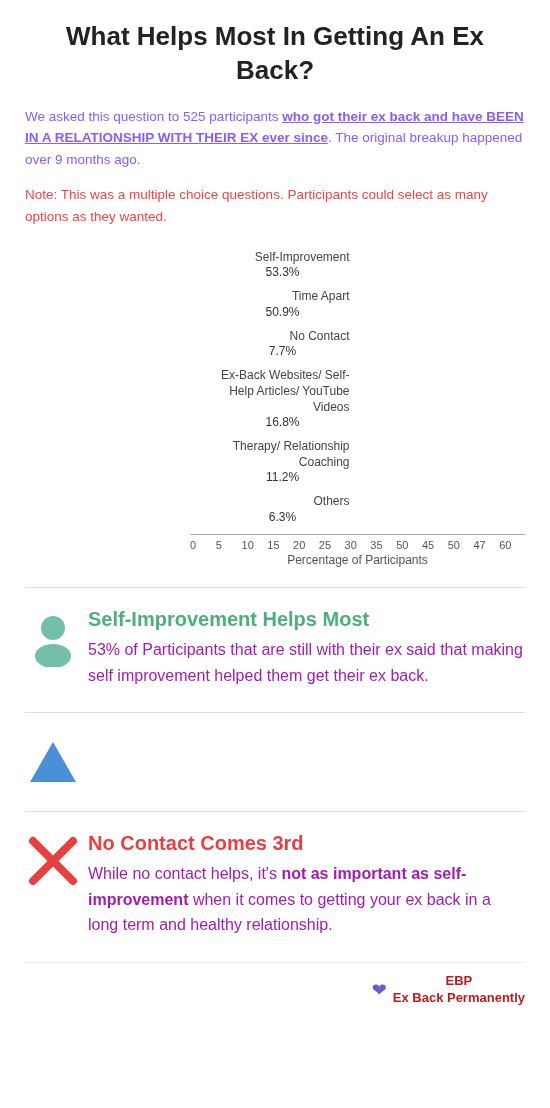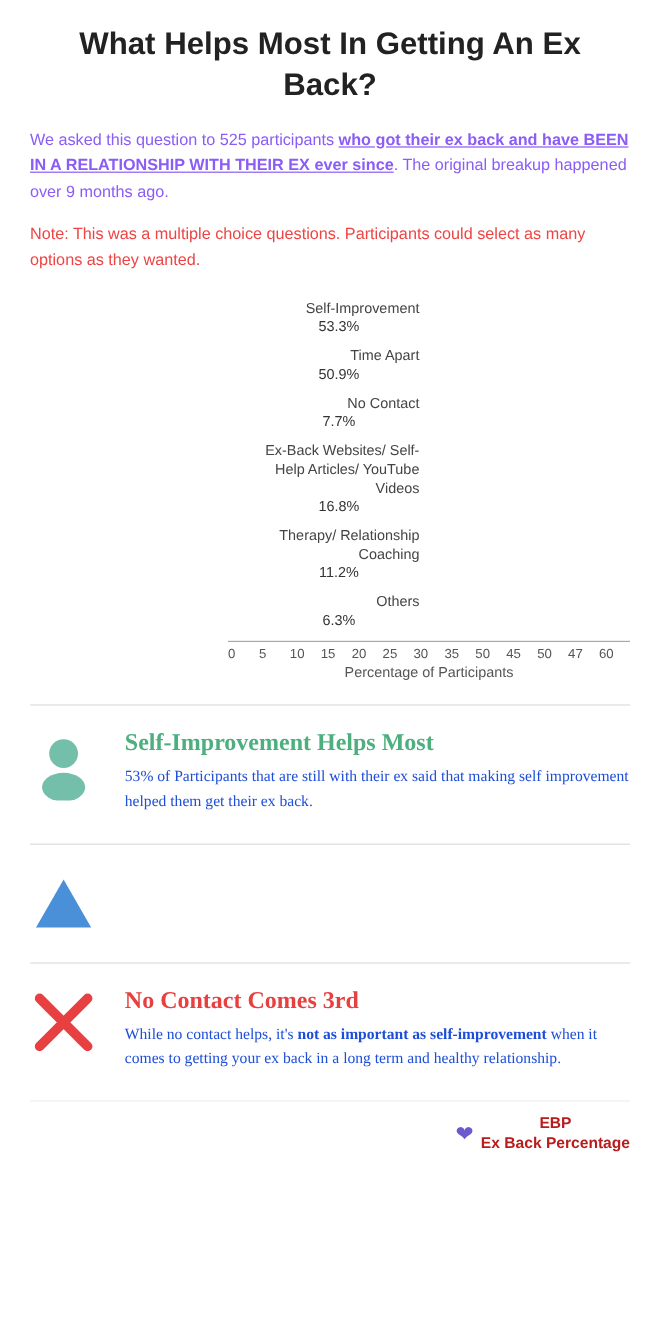--- a/index.html
+++ b/index.html
@@ -97,42 +97,41 @@
     }
     .divider {
       border: none;
       border-top: 1px solid #ddd;
       margin: 20px 0;
     }
     .insight-row {
       display: flex;
       align-items: flex-start;
       margin-bottom: 24px;
-      gap: 24px;
-      font-family: Liberation Serif, serif;
+      gap: 8px;
     }
     .insight-icon {
       width: 55px;
       flex-shrink: 0;
       display: flex;
       justify-content: center;
       padding-top: 4px;
     }
     .insight-text-block {
       flex: 1;
     }
     .insight-heading {
       font-size: 20px;
       font-weight: bold;
       margin-bottom: 6px;
     }
     .insight-body {
-      font-size: 13px;
+      font-size: 16px;
       line-height: 1.6;
-      color: #1d4ed8;
+      color: #a21caf;
     }
     .insight-body b {
       font-weight: bold;
     }
 
     .footer {
       display: flex;
       justify-content: flex-end;
       align-items: center;
       margin-top: 10px;
@@ -262,18 +261,18 @@
           <p class="insight-body">While no contact helps, it's <b>not as important as self-improvement</b> when it comes to getting your ex back in a long term and healthy relationship.</p>
         </div>
       </div>
     </div>
 
   <div class="footer">
     <div style="display:flex;align-items:center;gap:6px;">
       <span class="logo-heart">❤</span>
       <div class="logo-text">
         <div>EBP</div>
-        <div>Ex Back Percentage</div>
+        <div>Ex Back Permanently</div>
       </div>
     </div>
   </div>
 
 </div>
 
 </body></html>

